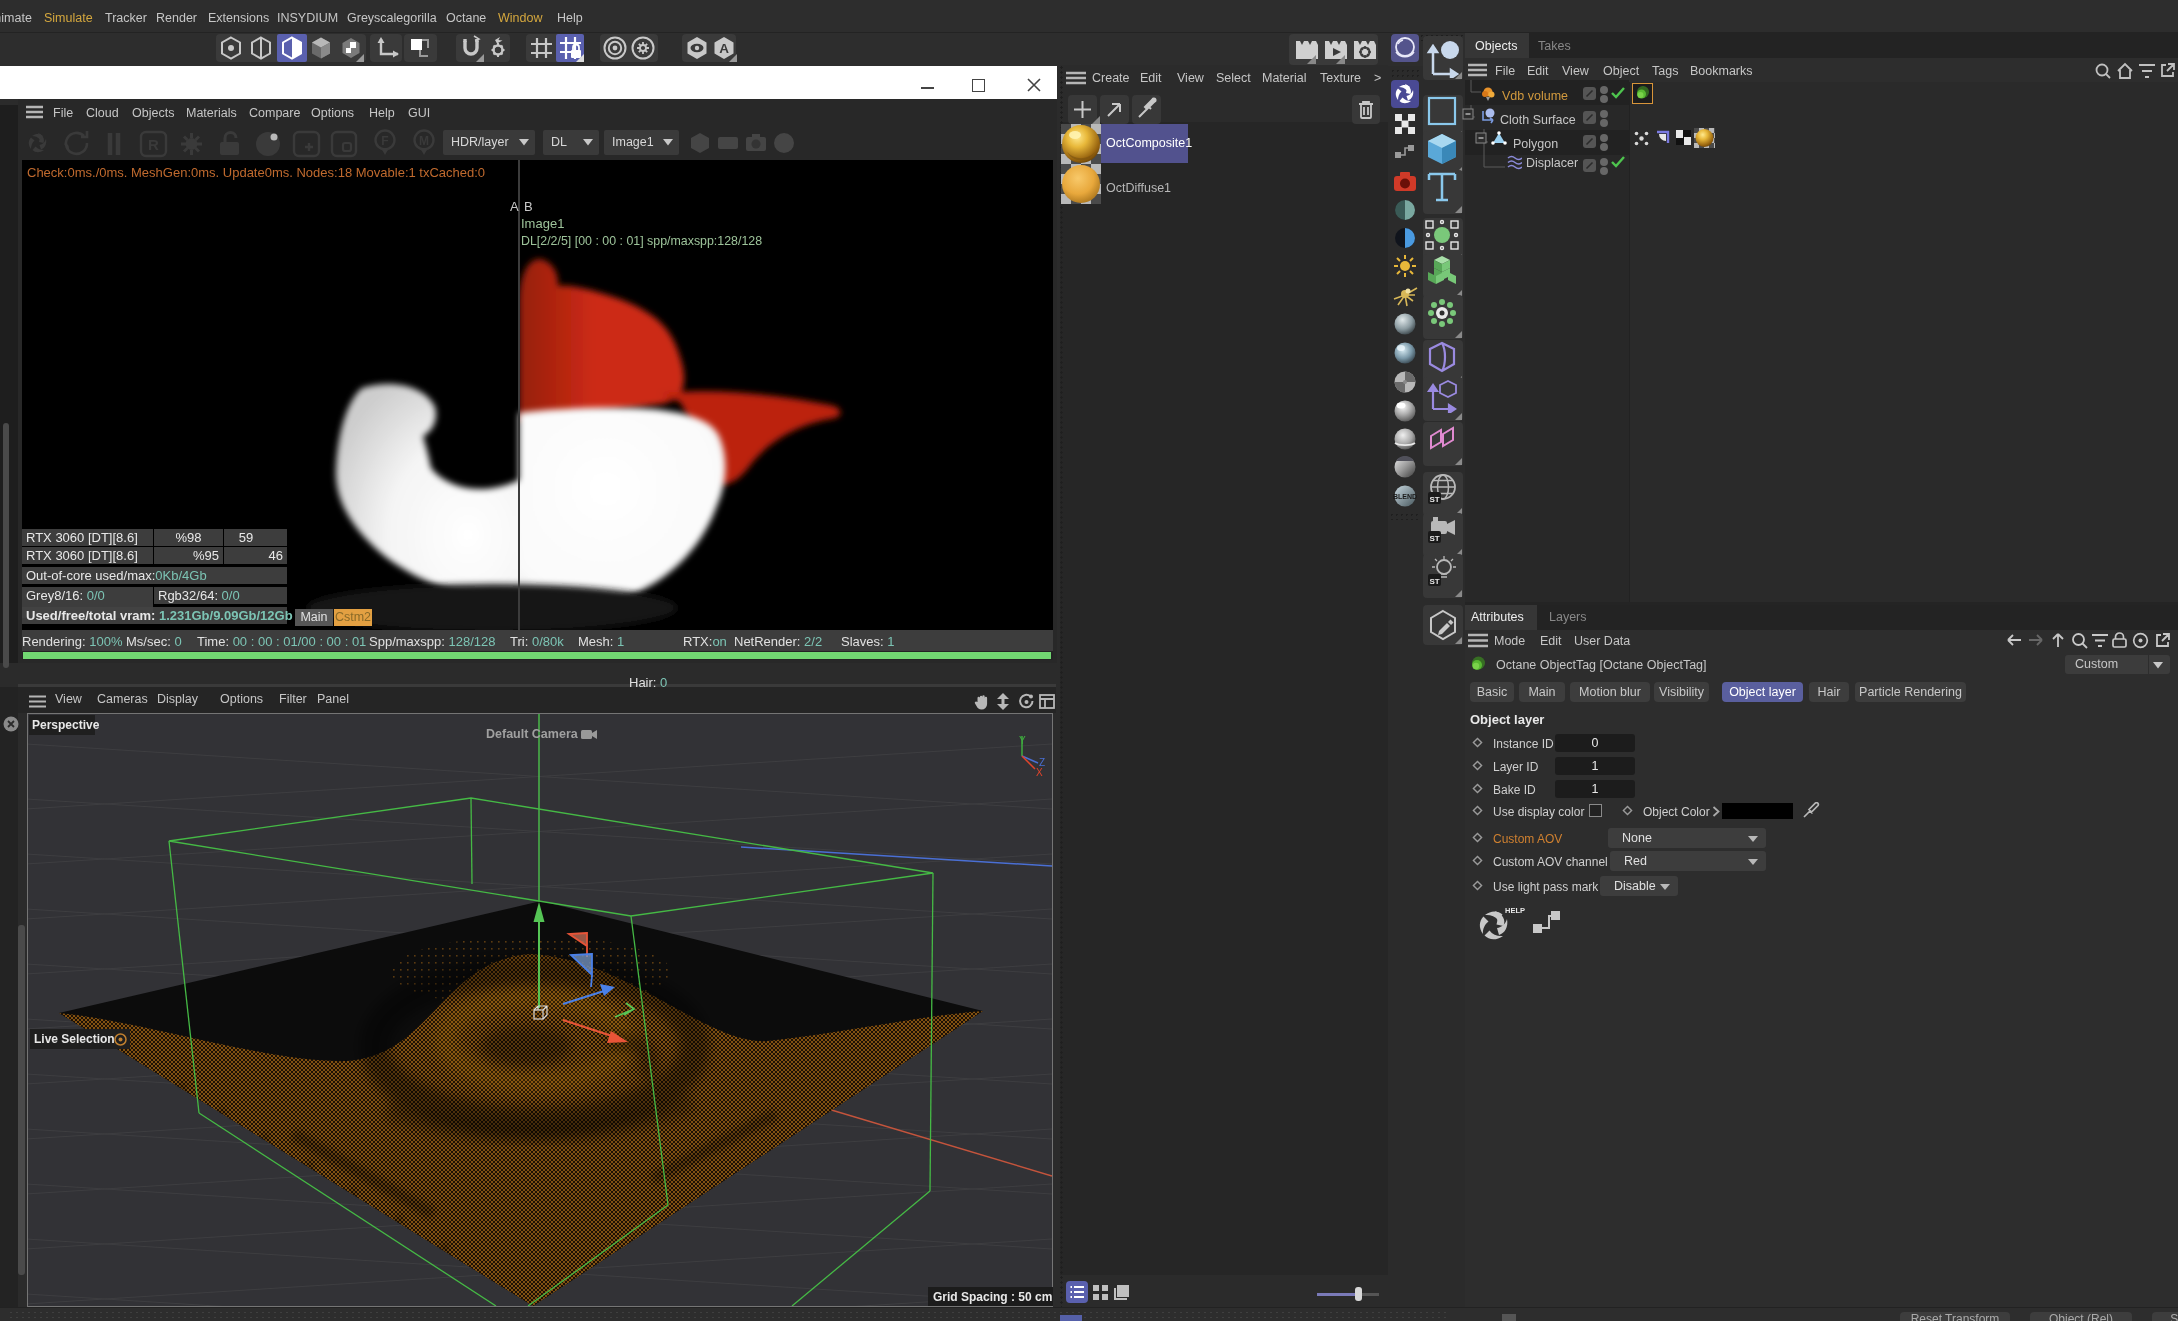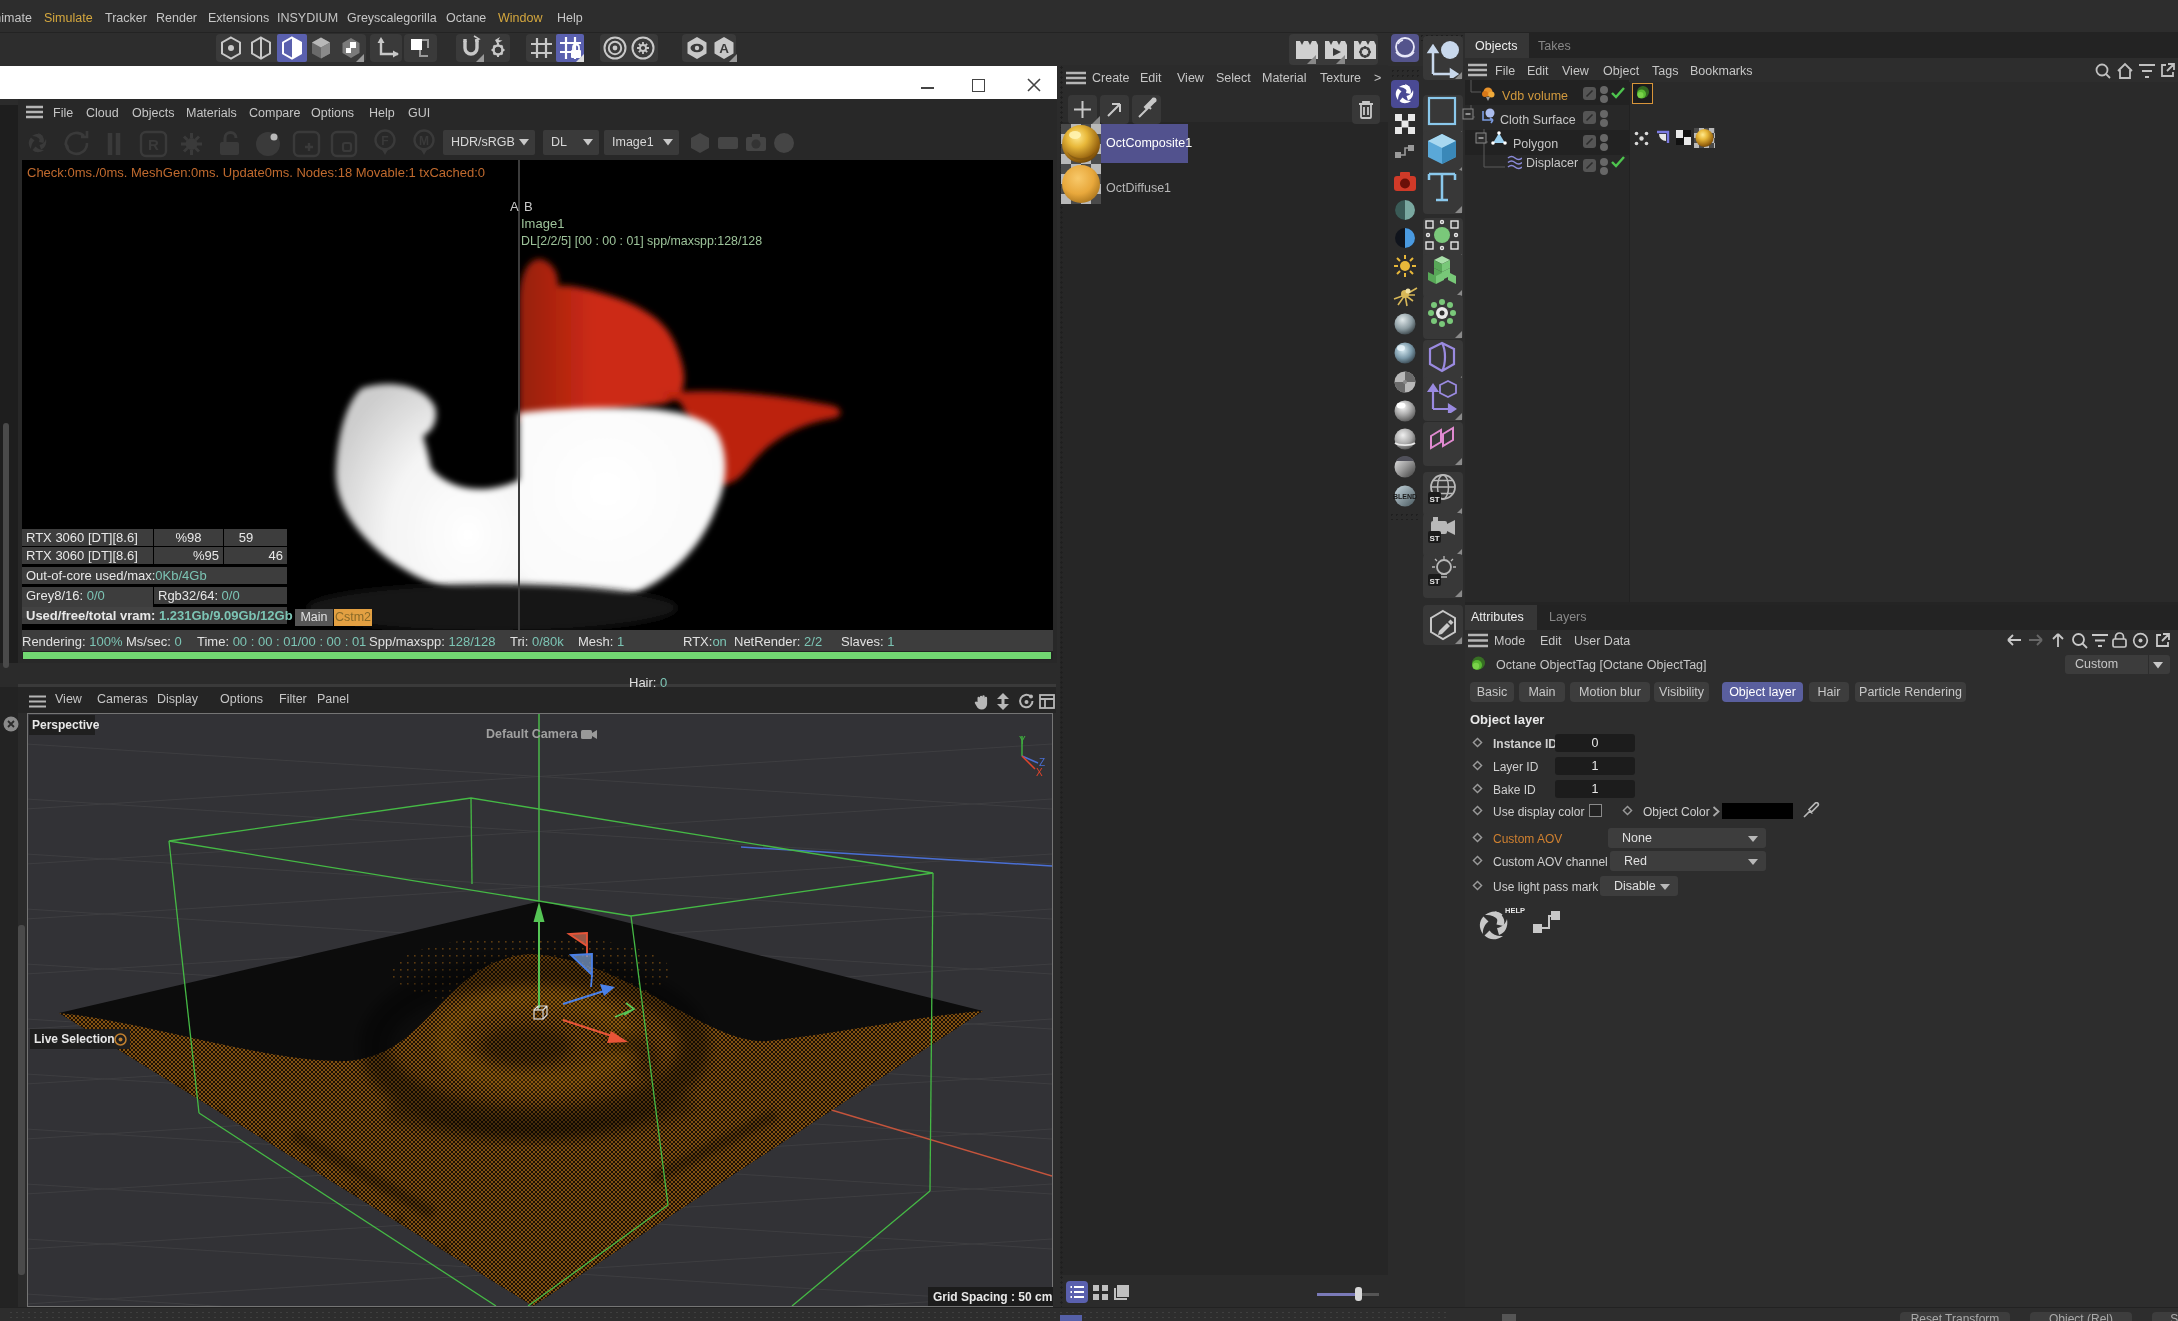--- a/index.html
+++ b/index.html
@@ -437,21 +437,21 @@
     <circle cx="12" cy="11" r="9.5" fill="none" stroke="#3a3a3a" stroke-width="2.4"></circle>
     <path d="M8 19 L12 26 L16 19" fill="#3a3a3a"></path>
     <text x="12" y="16" text-anchor="middle" font-size="12" font-weight="bold" fill="#3a3a3a" font-family="Liberation Sans">F</text>
   </svg>
 <svg class="abs" style="left:412px;top:129px;" width="25" height="30">
     <circle cx="12" cy="11" r="9.5" fill="none" stroke="#3a3a3a" stroke-width="2.4"></circle>
     <path d="M8 19 L12 26 L16 19" fill="#3a3a3a"></path>
     <text x="12" y="16" text-anchor="middle" font-size="12" font-weight="bold" fill="#3a3a3a" font-family="Liberation Sans">M</text>
   </svg>
 <div class="abs" style="left:443px;top:130px;width:92px;height:25px;background:#3a3a3a;border-radius:2px;">
-    <span style="position:absolute;left:8px;top:5px;font-size:12.5px;color:#d8d8d8;">HDR/sRGB</span>
+    <span style="position:absolute;left:8px;top:5px;font-size:12.5px;color:#d8d8d8;">HDR/layer</span>
     <svg style="position:absolute;right:6px;top:9px;" width="10" height="7">
       <polygon points="0,0 10,0 5,6.5" fill="#c8c8c8"></polygon>
     </svg>
   </div>
 <div class="abs" style="left:543px;top:130px;width:56px;height:25px;background:#3a3a3a;border-radius:2px;">
     <span style="position:absolute;left:8px;top:5px;font-size:12.5px;color:#d8d8d8;">DL</span>
     <svg style="position:absolute;right:6px;top:9px;" width="10" height="7">
       <polygon points="0,0 10,0 5,6.5" fill="#c8c8c8"></polygon>
     </svg>
   </div>
@@ -1022,21 +1022,21 @@
 <div class="abs" style="left:1519px;top:682px;width:46px;height:20px;background:#3d3d3d;border-radius:4px;text-align:center;font-size:12.5px;color:#c8c8c8;padding-top:3px;">Main</div>
 <div class="abs" style="left:1570px;top:682px;width:80px;height:20px;background:#3d3d3d;border-radius:4px;text-align:center;font-size:12.5px;color:#c8c8c8;padding-top:3px;">Motion blur</div>
 <div class="abs" style="left:1654px;top:682px;width:55px;height:20px;background:#3d3d3d;border-radius:4px;text-align:center;font-size:12.5px;color:#c8c8c8;padding-top:3px;">Visibility</div>
 <div class="abs" style="left:1722px;top:682px;width:81px;height:20px;background:#5a5f9e;border-radius:4px;text-align:center;font-size:12.5px;color:#fff;padding-top:3px;">Object layer</div>
 <div class="abs" style="left:1809px;top:682px;width:40px;height:20px;background:#3d3d3d;border-radius:4px;text-align:center;font-size:12.5px;color:#c8c8c8;padding-top:3px;">Hair</div>
 <div class="abs" style="left:1855px;top:682px;width:111px;height:20px;background:#3d3d3d;border-radius:4px;text-align:center;font-size:12.5px;color:#c8c8c8;padding-top:3px;">Particle Rendering</div>
 <div class="txt" style="left:1470px;top:712px;font-weight:bold;font-size:13px;color:#e8e8e8;">Object layer</div>
 <svg class="abs" style="left:1472px;top:737px;" width="11" height="11">
     <rect x="2.6" y="2.6" width="5.8" height="5.8" fill="none" stroke="#9a9a9a" stroke-width="1.4" transform="rotate(45 5.5 5.5)"></rect>
   </svg>
-<div class="abs" style="left:1493px;top:737px;font-size:12px;color:#cfcfcf;white-space:nowrap;font-weight:bold;">Instance ID</div>
+<div class="abs" style="left:1493px;top:737px;font-size:12px;color:#cfcfcf;white-space:nowrap;">Instance ID</div>
 <div class="abs" style="left:1555px;top:734px;width:80px;height:18px;background:#1c1c1c;border-radius:3px;text-align:center;font-size:12.5px;color:#e8e8e8;padding-top:2px;">0</div>
 <svg class="abs" style="left:1472px;top:760px;" width="11" height="11">
     <rect x="2.6" y="2.6" width="5.8" height="5.8" fill="none" stroke="#9a9a9a" stroke-width="1.4" transform="rotate(45 5.5 5.5)"></rect>
   </svg>
 <div class="abs" style="left:1493px;top:760px;font-size:12px;color:#cfcfcf;white-space:nowrap;">Layer ID</div>
 <div class="abs" style="left:1555px;top:757px;width:80px;height:18px;background:#1c1c1c;border-radius:3px;text-align:center;font-size:12.5px;color:#e8e8e8;padding-top:2px;">1</div>
 <svg class="abs" style="left:1472px;top:783px;" width="11" height="11">
     <rect x="2.6" y="2.6" width="5.8" height="5.8" fill="none" stroke="#9a9a9a" stroke-width="1.4" transform="rotate(45 5.5 5.5)"></rect>
   </svg>
 <div class="abs" style="left:1493px;top:783px;font-size:12px;color:#cfcfcf;white-space:nowrap;">Bake ID</div>

